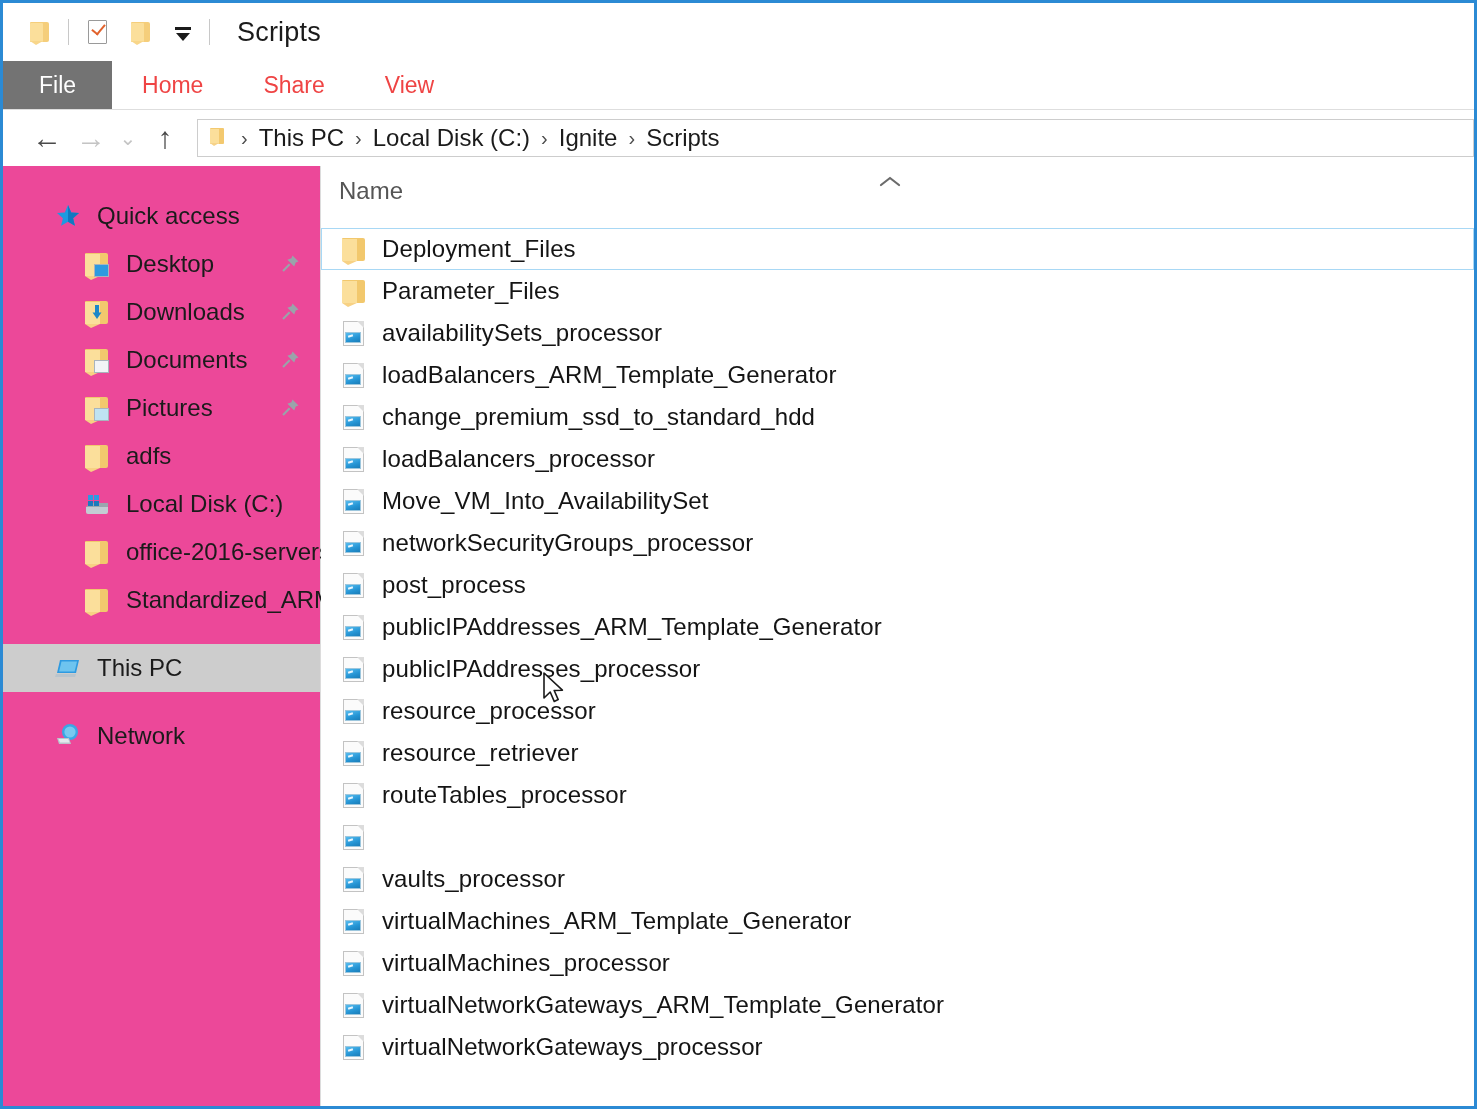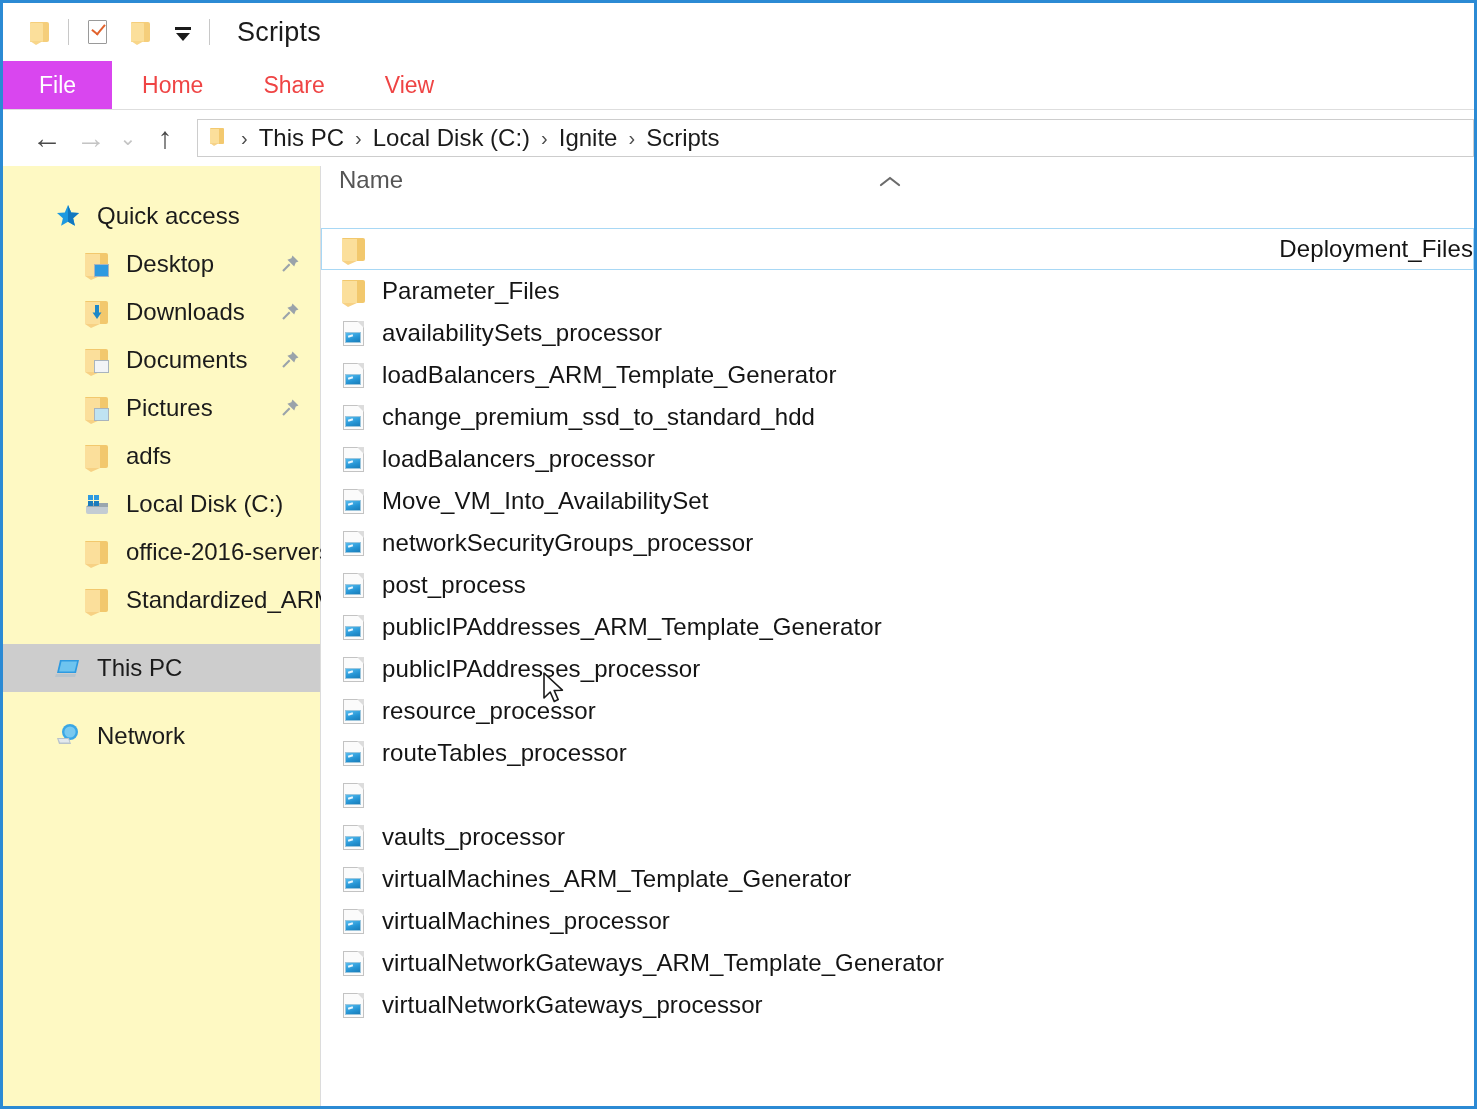--- a/index.html
+++ b/index.html
@@ -143,21 +143,21 @@
     display: flex;
     align-items: center;
     justify-content: center;
     font-size: 23px;
     color: #ef4444;
     padding: 0 30px;
     white-space: nowrap;
     cursor: default;
   }
   .ribbon-tab.file-tab {
-    background: #d946ef;
+    background: #737373;
     color: #ffffff;
     padding: 0 36px;
   }
 
   
   #address-bar-row {
     position: relative;
     height: 56px;
     background: #ffffff;
     display: flex;
@@ -220,21 +220,21 @@
     position: relative;
     display: flex;
     height: 941px;
     background: #ffffff;
   }
 
   
   #nav-pane {
     width: 317px;
     flex: none;
-    background: #fef9c3;
+    background: #ec4899;
     padding-top: 26px;
     box-sizing: border-box;
     position: relative;
   }
   .nav-item {
     height: 48px;
     display: flex;
     align-items: center;
     padding-left: 52px;
     box-sizing: border-box;
@@ -282,21 +282,21 @@
   #file-pane {
     flex: 1;
     position: relative;
     background: #ffffff;
     overflow: hidden;
   }
   #column-header {
     height: 62px;
     position: relative;
     display: flex;
-    align-items: flex-start;
+    align-items: center;
     border-bottom: 0;
   }
   #col-name {
     font-size: 24px;
     color: #555555;
     padding-left: 18px;
     padding-bottom: 12px;
     white-space: nowrap;
     cursor: default;
   }
@@ -318,21 +318,20 @@
     padding-left: 18px;
     box-sizing: border-box;
     position: relative;
     cursor: default;
   }
   .file-row.focused {
     border: 1px solid #a8d8f5;
     background: #ffffff;
     padding-left: 17px;
     margin-right: 0px;
-    justify-content: space-between;
   }
   .file-icon {
     width: 28px;
     height: 30px;
     position: relative;
     flex: none;
   }
   .file-name {
     font-size: 24px;
     color: #141414;
@@ -746,20 +745,30 @@
             <span class="file-name">resource_processor</span>
           </div>
           <div class="file-row">
             <span class="file-icon">
               <span class="sicon">
                 <span class="page"></span>
                 <span class="fold"></span>
                 <span class="sq"></span>
               </span>
             </span>
+            <span class="file-name">resource_retriever</span>
+          </div>
+          <div class="file-row">
+            <span class="file-icon">
+              <span class="sicon">
+                <span class="page"></span>
+                <span class="fold"></span>
+                <span class="sq"></span>
+              </span>
+            </span>
             <span class="file-name">routeTables_processor</span>
           </div>
           <div class="file-row">
             <span class="file-icon">
               <span class="sicon">
                 <span class="page"></span>
                 <span class="fold"></span>
                 <span class="sq"></span>
               </span>
             </span>

